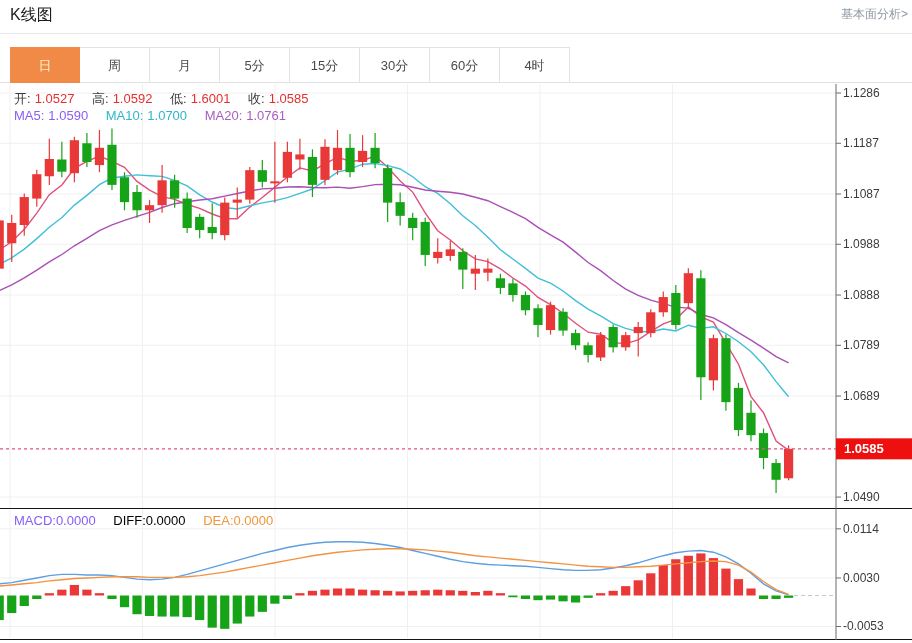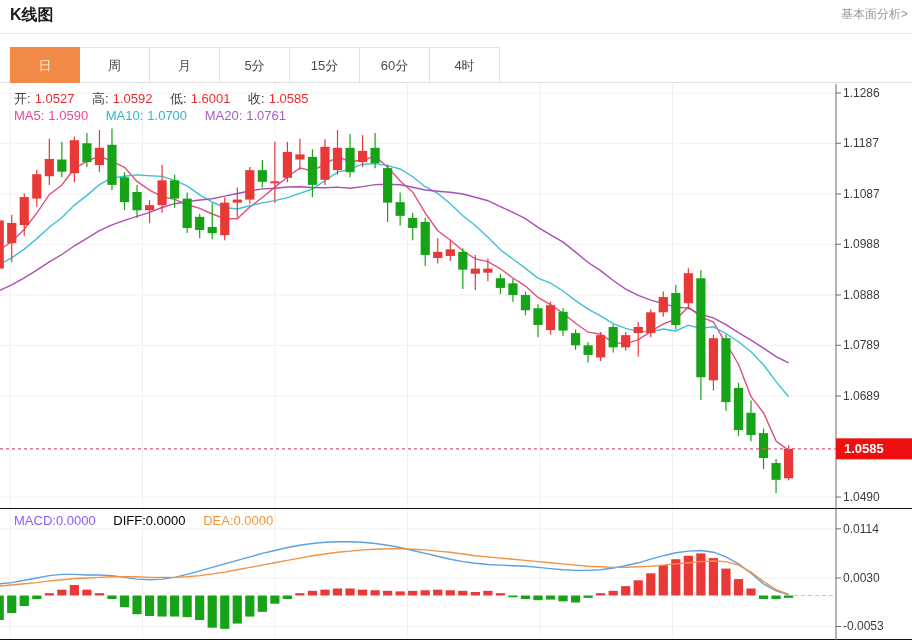--- a/index.html
+++ b/index.html
@@ -1,55 +1,56 @@
 <!DOCTYPE html>
 <html><head>
 <meta charset="utf-8">
 <style>
   html,body{margin:0;padding:0;background:#fff;}
   body{width:912px;height:643px;overflow:hidden;position:relative;
        font-family:"Liberation Sans","DejaVu Sans",sans-serif;-webkit-font-smoothing:antialiased;}
   .header{position:absolute;left:0;top:0;width:912px;height:33px;border-bottom:1px solid #e7e7e7;}
-  .title{position:absolute;left:10px;top:5px;font-size:16px;font-weight:bold;color:#1c1c1c;}
+  .title{position:absolute;left:10px;top:5px;font-size:16px;font-weight:normal;color:#1c1c1c;}
   .fund-link{position:absolute;right:4px;top:6px;font-size:12px;color:#8e98a2;text-decoration:none;cursor:pointer;text-align:right;}
   .tabbar{position:absolute;left:0;top:47px;width:912px;height:36px;border-bottom:1px solid #e2e2e2;box-sizing:border-box;}
   .tabs{position:absolute;left:10px;top:0;height:36px;display:flex;}
   .tab{width:70px;height:36px;line-height:36px;text-align:center;font-size:13px;color:#4a4a4a;
        background:#fff;border:1px solid #e2e2e2;border-left:none;box-sizing:border-box;cursor:pointer;}
   .tab:first-child{border-left:1px solid #e2e2e2;}
   .tab.active{background:#f08a46;border-color:#f08a46;color:#fbf0c8;}
   .chart-wrap{position:absolute;left:0;top:84px;width:912px;height:559px;}
   #main-svg{position:absolute;left:0;top:0;}
   #macd-svg{position:absolute;left:0;top:424px;}
   .overlay{position:absolute;font-size:13px;white-space:nowrap;z-index:5;}
   .ohlc-row{left:14px;top:6px;}
   .ma-row{left:14px;top:24px;}
   .macd-row{left:14px;top:429px;}
   .overlay span{margin-right:4px;}
   .overlay .gap{margin-right:14px;}
   .lbl{color:#3c3c3c;}
   .val-red{color:#e62e2e;}
-  .ma5{color:#ec4899;} .ma10{color:#2fb6ca;text-align:center;} .ma20{color:#a85ec0;}
+  .ma5{color:#8b5cf6;} .ma10{color:#2fb6ca;text-align:center;} .ma20{color:#a85ec0;}
   .macd-v{color:#8b5cf6;} .diff-v{color:#000000;} .dea-v{color:#f2953b;}
 </style>
 </head>
 <body>
 
 <div class="header">
   <div class="title">K线图</div>
   <a class="fund-link">基本面分析&gt;</a>
 </div>
 
 <div class="tabbar">
   <div class="tabs">
     <div class="tab active">日</div>
     <div class="tab">周</div>
     <div class="tab">月</div>
     <div class="tab">5分</div>
     <div class="tab">15分</div>
+    <div class="tab">30分</div>
     <div class="tab">60分</div>
     <div class="tab">4时</div>
   </div>
 </div>
 
 <div class="chart-wrap">
   <svg id="main-svg" width="912" height="424">
       <line x1="10" y1="0" x2="10" y2="424" stroke="#f0f0f0"></line>
       <line x1="142.5" y1="0" x2="142.5" y2="424" stroke="#f0f0f0"></line>
       <line x1="275" y1="0" x2="275" y2="424" stroke="#f0f0f0"></line>

